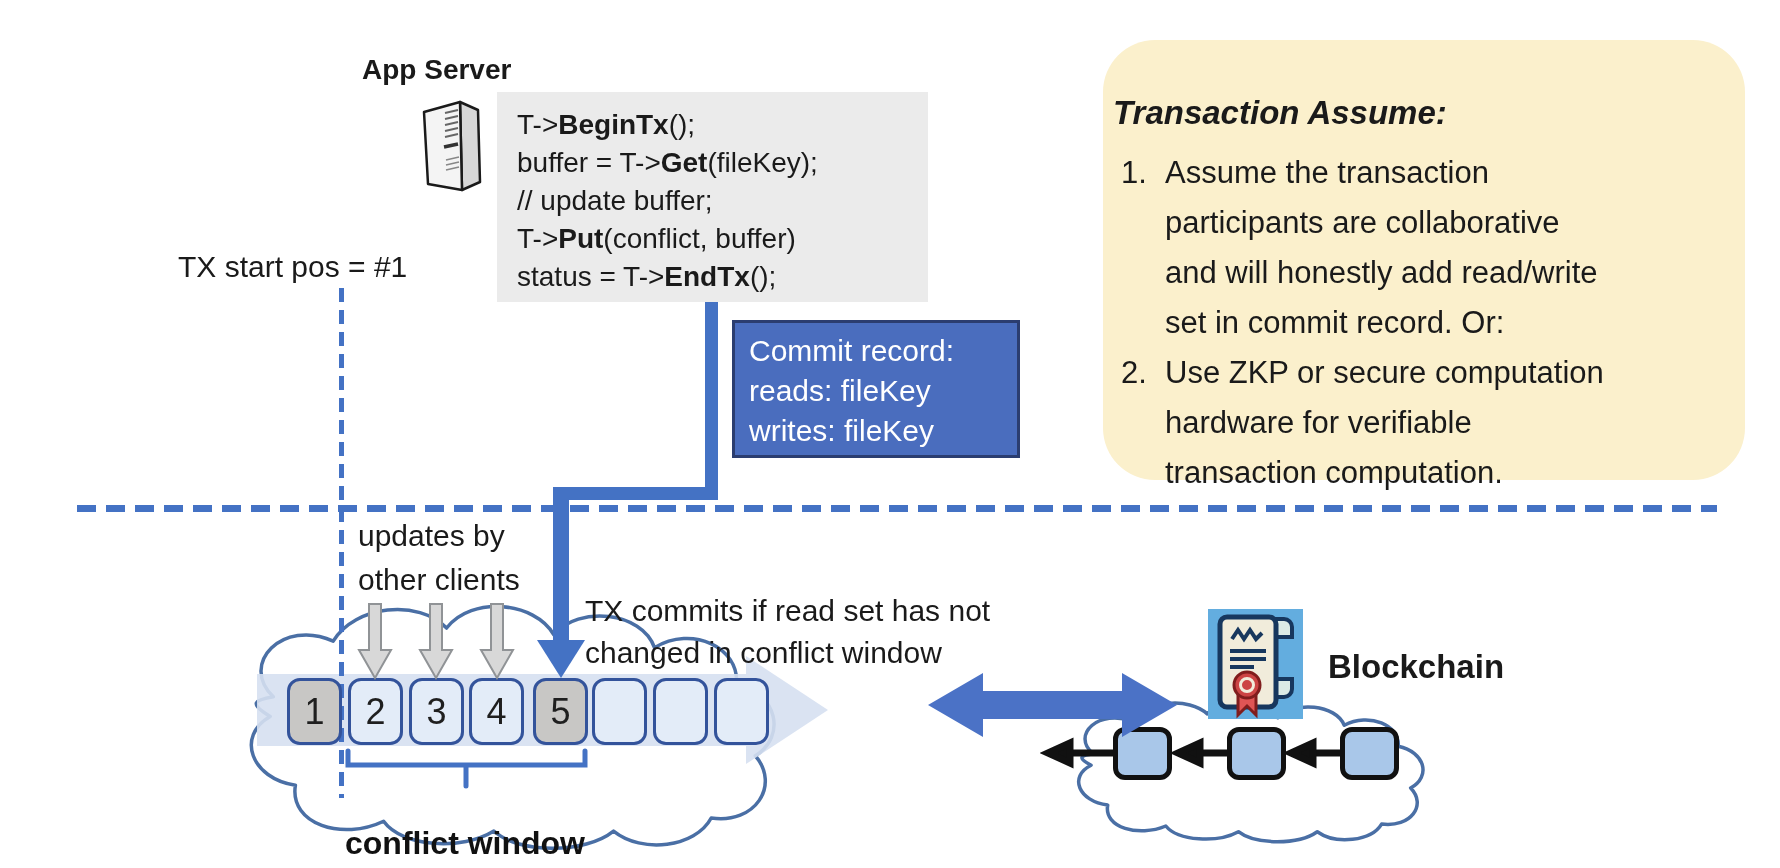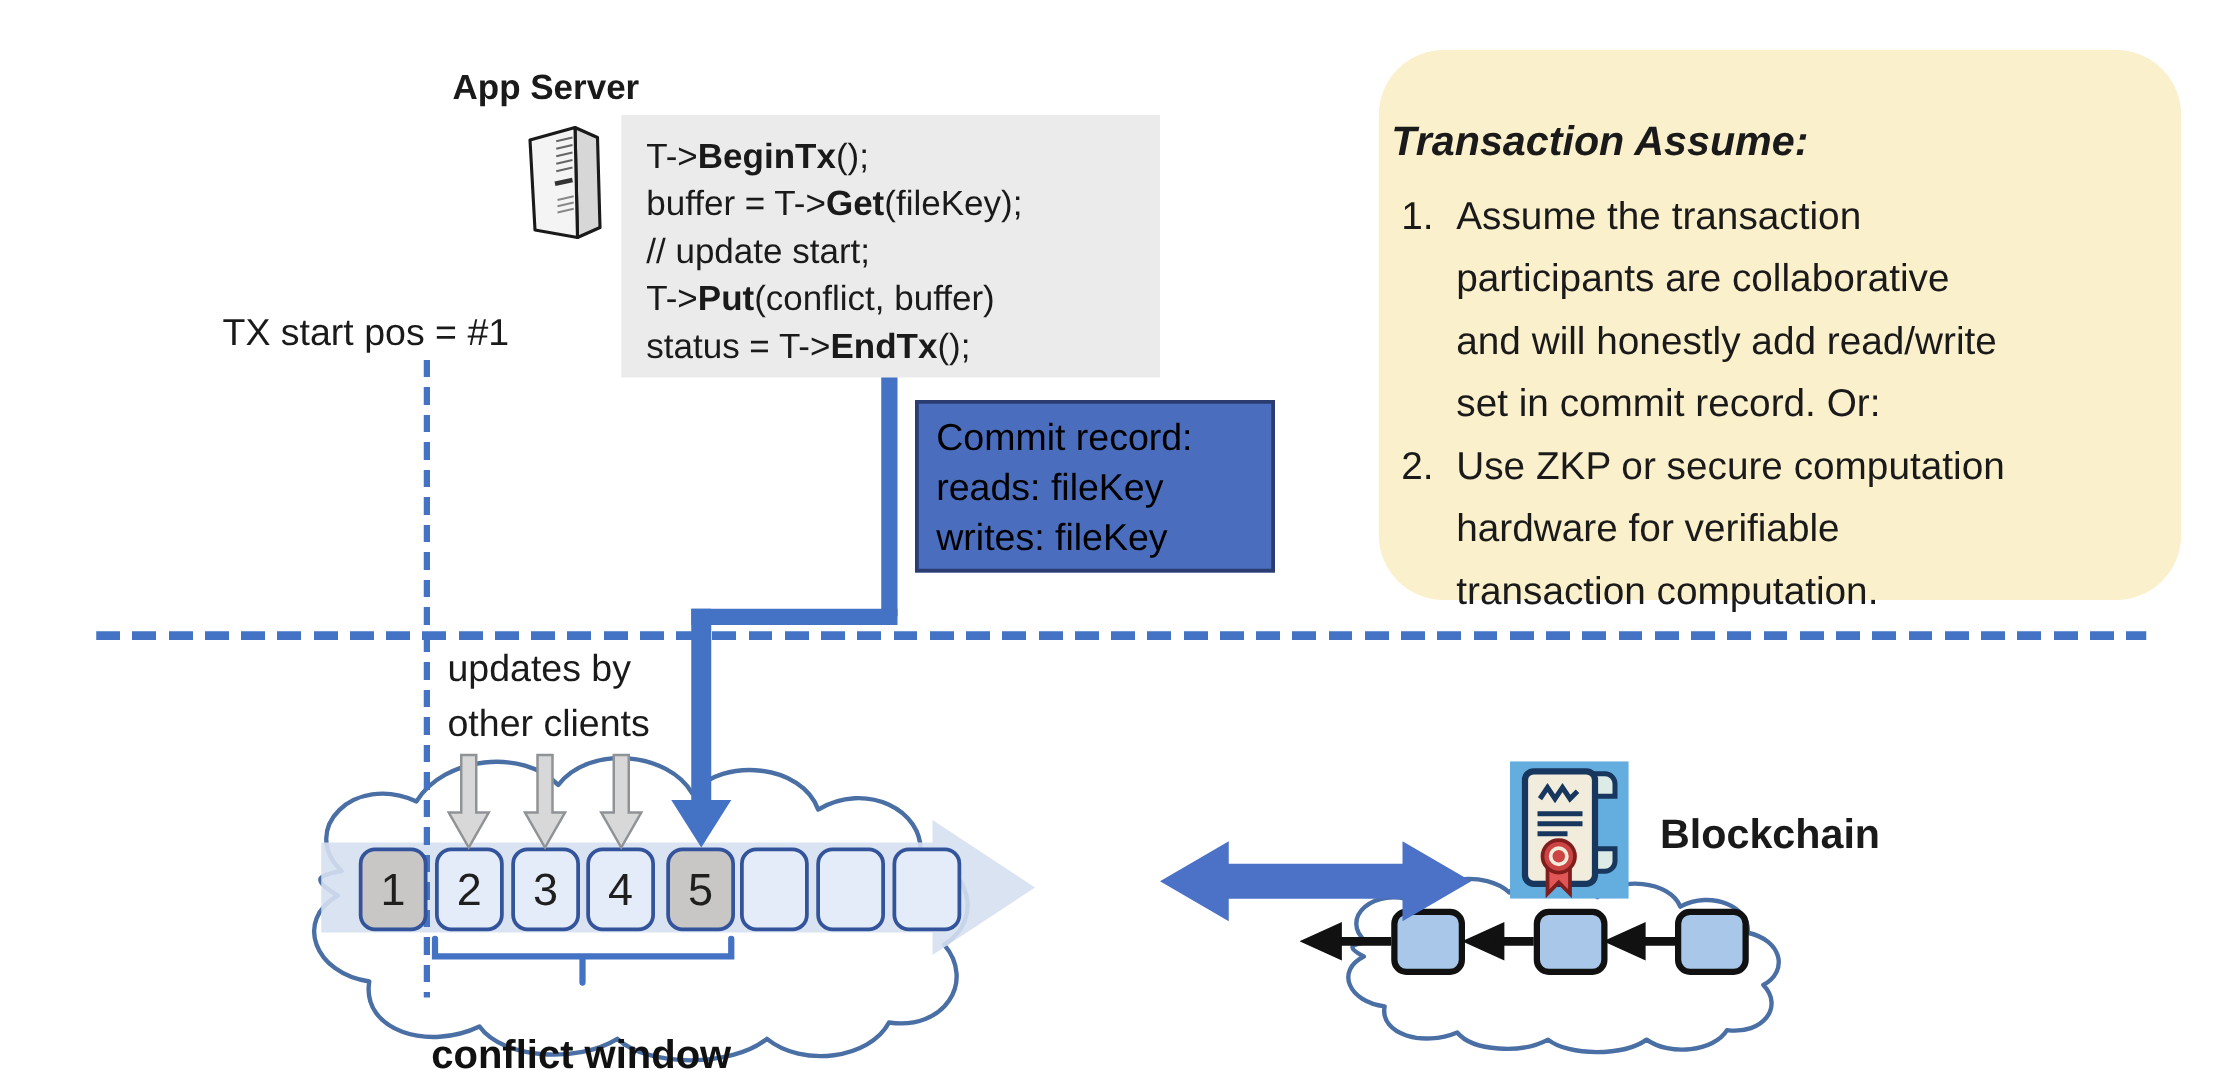--- a/index.html
+++ b/index.html
@@ -16,21 +16,21 @@
   .code-box {
     left:497px; top:92px; width:431px; height:210px;
     background:#EBEBEB; padding:14px 0 0 20px; box-sizing:border-box;
     font-size:28px; line-height:38px;
   }
   .code-box b { font-weight:bold; }
 
   .commit-box {
     left:732px; top:320px; width:288px; height:138px;
     background:#4A6DBE; border:3px solid #2B3D70; box-sizing:border-box;
-    color:#000000; font-size:30px; line-height:40px; padding:8px 14px;
+    color:#ffffff; font-size:30px; line-height:40px; padding:8px 14px;
   }
 
   .note-box {
     left:1103px; top:40px; width:642px; height:440px;
     background:#FBF0CC; border-radius:52px;
   }
   .note-title { left:1113px; top:94px; font-size:33px; font-weight:bold; font-style:italic; }
   .note-list  { left:1121px; top:148px; width:600px; }
   .note-item  { display:flex; font-size:31px; line-height:50px; }
   .note-num   { width:44px; flex:0 0 44px; }
@@ -116,21 +116,21 @@
     <path d="M29,15 L42,12 M29,21 L42,18 M29,27 L42,24 M29,33 L42,30 M29,39 L42,36" stroke="#666" stroke-width="1.8"></path>
     <path d="M28,49 L42,46" stroke="#333" stroke-width="3.5"></path>
     <path d="M30,62 L43,59 M30,67 L43,64 M30,72 L43,69" stroke="#888" stroke-width="1.5"></path>
   </svg>
 
   <div class="abs tx-start" style="left:178px; top:250px;">TX start pos = #1</div>
 
   <div class="abs code-box" id="code-box">
       <div><span>T-&gt;</span><b>BeginTx</b><span>();</span></div>
       <div><span>buffer = T-&gt;</span><b>Get</b><span>(fileKey);</span></div>
-      <div><span>// update start;</span></div>
+      <div><span>// update buffer;</span></div>
       <div><span>T-&gt;</span><b>Put</b><span>(conflict, buffer)</span></div>
       <div><span>status = T-&gt;</span><b>EndTx</b><span>();</span></div>
     </div>
 
   <div class="abs commit-box pre">Commit record:
 reads: fileKey
 writes: fileKey</div>
 
   <div class="abs note-box"></div>
   <div class="abs note-title">Transaction Assume:</div>
@@ -146,20 +146,22 @@
       <span class="note-num">2.</span>
       <span class="pre">Use ZKP or secure computation
 hardware for verifiable
 transaction computation.</span>
     </div>
   </div>
 
   <div class="abs lbl-updates pre">updates by
 other clients</div>
 
+  <div class="abs lbl-commits pre">TX commits if read set has not
+changed in conflict window</div>
 
   <div class="abs lbl-conflict">conflict window</div>
 
   <svg class="abs" style="left:1033px; top:693px;" width="415" height="152" viewBox="0 0 400 160" preserveAspectRatio="none">
     <path d="M58,64 C36,44 64,16 96,30 C110,8 150,4 168,22 C184,2 224,6 236,26
              C252,8 292,12 300,34 C324,20 354,34 352,56 C378,62 384,88 364,100
              C380,118 364,142 336,138 C326,156 292,160 274,146 C256,160 214,160 198,146
              C178,158 140,156 128,140 C102,152 68,142 72,118 C44,114 34,88 56,76
              C42,68 46,66 58,64 Z" fill="#ffffff" stroke="#4A6FA5" stroke-width="3.5" stroke-linejoin="round" vector-effect="non-scaling-stroke"></path>
   </svg>

